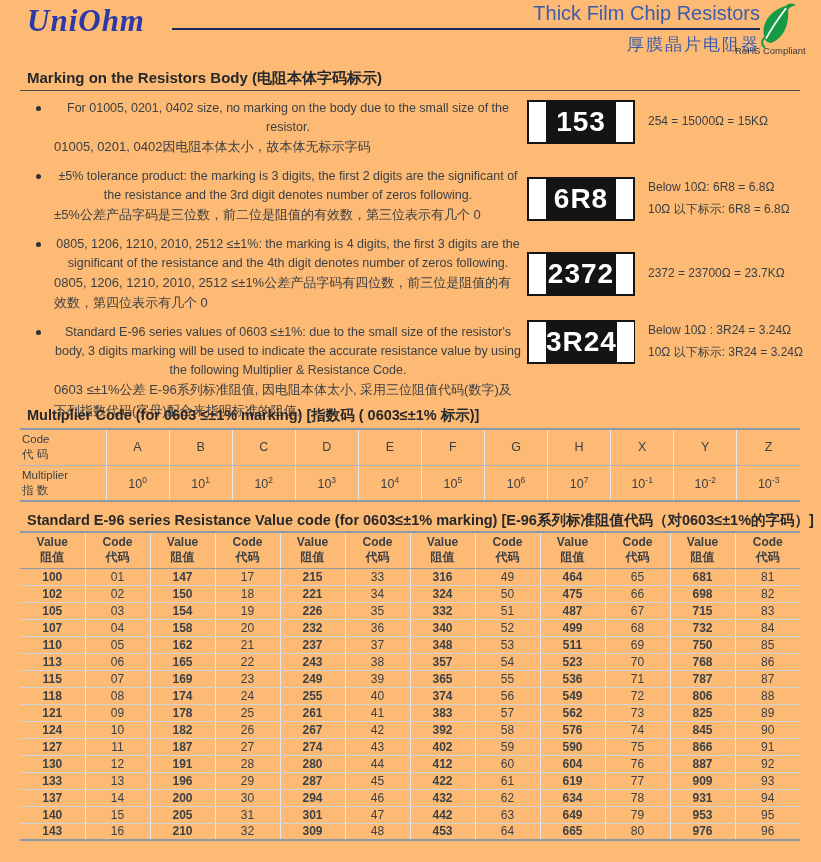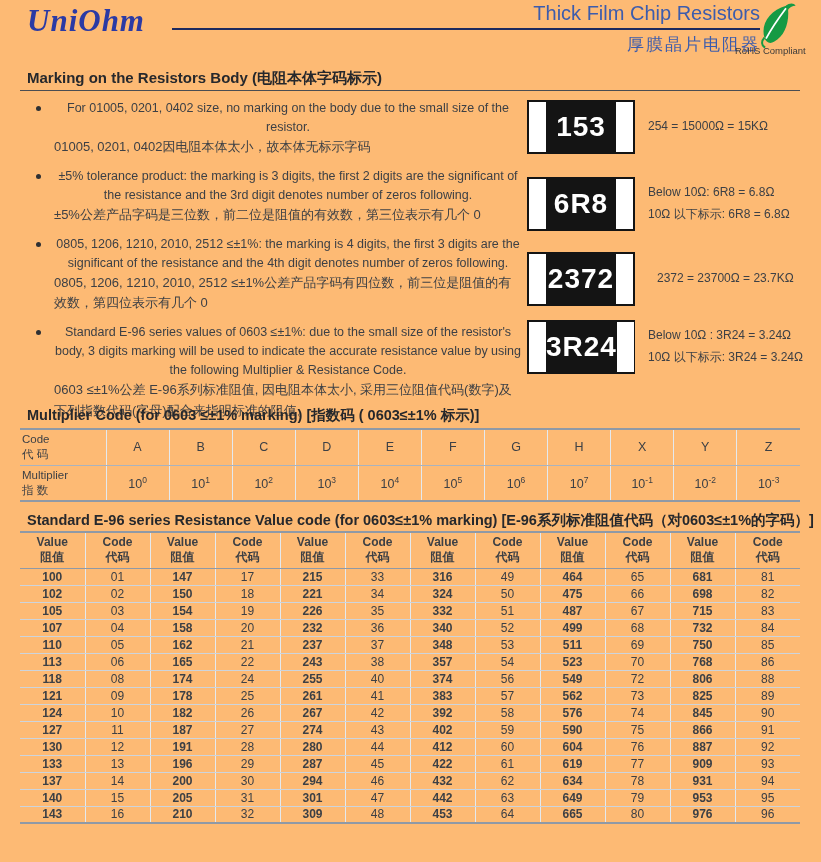--- a/index.html
+++ b/index.html
@@ -23,21 +23,21 @@
 
   .bullets { position:absolute; left:30px; top:99px; width:492px; list-style:none; }
   .bullets li { position:relative; padding-left:24px; margin-bottom:9px; }
   .bullets li::before { content:""; position:absolute; left:6px; top:7px; width:5px; height:5px;
                         border-radius:50%; background:#2e3033; }
   .b-en { display:block; font-size:12.5px; line-height:1.52; color:#3d4045;text-align:center; }
   .b-zh { display:block; font-size:13px; line-height:1.6; color:#3d4045; }
 
   
   .fig { position:absolute; left:527px; display:flex; align-items:center; }
-  .chip { width:108px; height:54px; border:2px solid #141414; display:flex; flex:none; background:#fff; }
+  .chip { width:108px; height:44px; border:2px solid #141414; display:flex; flex:none; background:#fff; }
   .cap { width:17px; background:#fff; flex:none; }
   .chip-body { flex:1; background:#141414; color:#fff; display:flex; align-items:center;
                justify-content:center; font-weight:bold; font-size:28px; letter-spacing:1px; }
   .fig-label { margin-left:13px; font-size:12px; line-height:1.8; color:#3d4045; white-space:nowrap; }
 
   
   .sec2-head { position:absolute; left:27px; top:406px; font-size:14.5px; font-weight:bold; color:#26282c; }
   .mult-table { position:absolute; left:20px; top:428px; width:780px; border-collapse:collapse;
                 table-layout:fixed; border-top:2px solid #8f99a6; border-bottom:2px solid #8f99a6; }
   .mult-table td { border-left:1px solid #e4e9ee; text-align:center; font-size:12.5px;
@@ -118,21 +118,21 @@
       <div class="cap"></div>
       <div class="chip-body">6R8</div>
       <div class="cap"></div>
     </div>
     <div class="fig-label">
       <div>Below 10Ω: 6R8 = 6.8Ω</div>
       <div>10Ω 以下标示: 6R8 = 6.8Ω</div>
     </div>
   </div>
 
-  <div class="fig" style="top:252px;gap:9px;">
+  <div class="fig" style="top:252px;">
     <div class="chip">
       <div class="cap"></div>
       <div class="chip-body">2372</div>
       <div class="cap"></div>
     </div>
     <div class="fig-label">
       <div>2372 = 23700Ω = 23.7KΩ</div>
     </div>
   </div>
 
@@ -319,20 +319,34 @@
           <td class="val">243</td>
           <td class="code">38</td>
           <td class="val">357</td>
           <td class="code">54</td>
           <td class="val">523</td>
           <td class="code">70</td>
           <td class="val">768</td>
           <td class="code">86</td>
         </tr>
         <tr>
+          <td class="val">115</td>
+          <td class="code">07</td>
+          <td class="val">169</td>
+          <td class="code">23</td>
+          <td class="val">249</td>
+          <td class="code">39</td>
+          <td class="val">365</td>
+          <td class="code">55</td>
+          <td class="val">536</td>
+          <td class="code">71</td>
+          <td class="val">787</td>
+          <td class="code">87</td>
+        </tr>
+        <tr>
           <td class="val">118</td>
           <td class="code">08</td>
           <td class="val">174</td>
           <td class="code">24</td>
           <td class="val">255</td>
           <td class="code">40</td>
           <td class="val">374</td>
           <td class="code">56</td>
           <td class="val">549</td>
           <td class="code">72</td>

